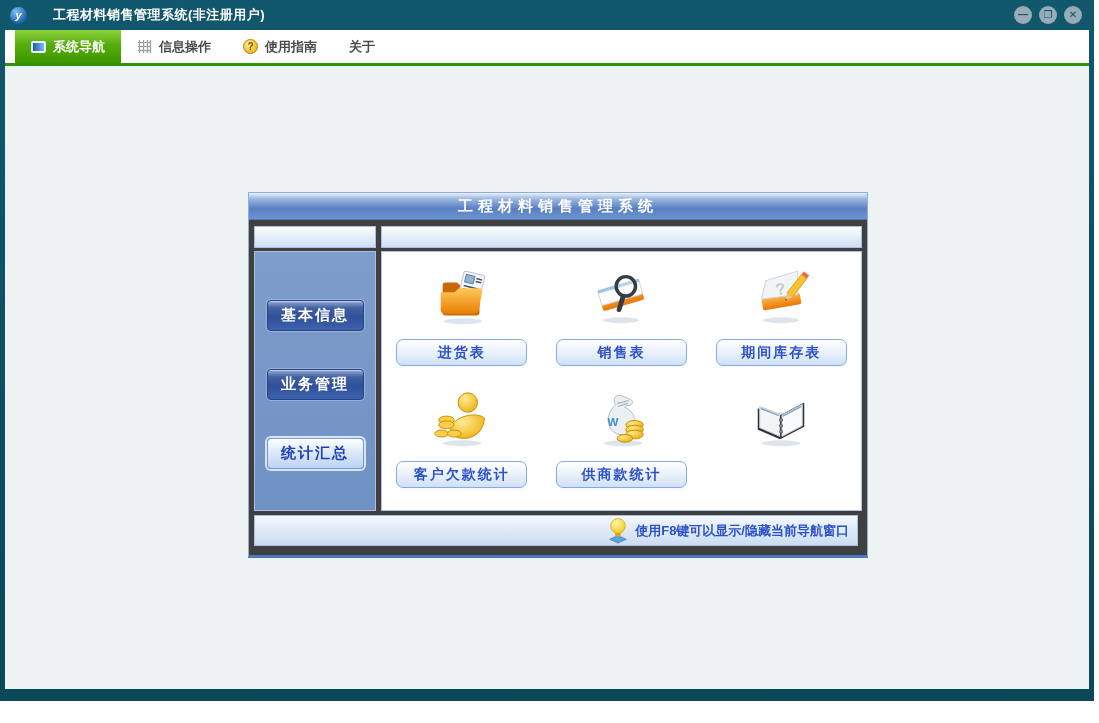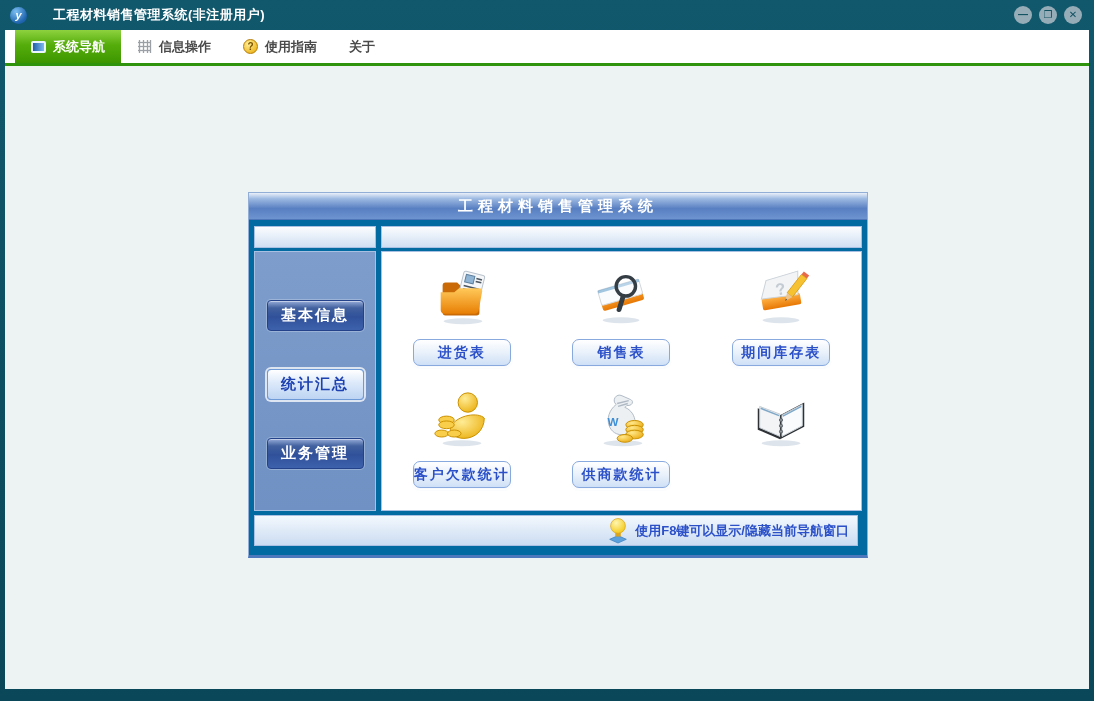--- a/index.html
+++ b/index.html
@@ -35,21 +35,21 @@
     border:2px solid #eaf5ff; }
   .coin { width:15px; height:15px; border-radius:50%;
     background:radial-gradient(circle at 35% 30%,#ffef9a,#e8a800);
     border:1px solid #b87c00; color:#7a5200; font-size:10px; font-weight:bold;
     display:flex; align-items:center; justify-content:center; }
 
   .content { position:relative; height:calc(100% - 39px); }
 
   
   .panel { position:absolute; left:243px; top:126px; width:620px; height:366px;
-    background:#0369a1; border:1px solid #92AED6; border-bottom:3px solid #4E78BC; }
+    background:#404040; border:1px solid #92AED6; border-bottom:3px solid #4E78BC; }
   .panel-header { height:27px; display:flex; align-items:center; justify-content:center;
     background:linear-gradient(180deg,#E9F0F9 0%,#9DB9E2 22%,#587FC2 60%,#6E94D0 100%);
     border-bottom:1px solid #4F76B8;
     color:#ffffff; font-weight:bold; font-size:15px; letter-spacing:5px; }
   .panel-body { position:absolute; top:33px; left:5px; right:5px; bottom:44px;
     display:flex; gap:5px; }
 
   .subheader { height:22px; flex:0 0 auto;
     background:linear-gradient(180deg,#FBFDFE,#CFDFF3);
     border:1px solid #A9C0E2; }
@@ -68,21 +68,21 @@
   .side-btn.light { color:#1D41B0; border:1px solid #6F9AD8;
     background:linear-gradient(180deg,#FFFFFF,#DCE9FA 45%,#BDD4F2);
     box-shadow:0 0 0 2px rgba(255,255,255,.75); }
 
   .main { flex:1; display:flex; flex-direction:column; }
   .main-body { flex:1; margin-top:3px; background:#ffffff; border:1px solid #A9C0E2;
     display:grid; grid-template-columns:repeat(3,1fr); grid-template-rows:1fr 1fr;
     padding-top:14px; }
   .cell { display:flex; flex-direction:column; align-items:center; }
   .cell .icon { width:66px; height:62px; margin-bottom:11px; }
-  .cell-btn { width:98px; height:27px; border-radius:7px; cursor:pointer;
+  .cell-btn { width:131px; height:27px; border-radius:7px; cursor:pointer;
     border:1px solid #88A9DE; color:#2B50C8; font-size:14px; font-weight:bold;
     letter-spacing:2px; display:flex; align-items:center; justify-content:center;
     background:linear-gradient(180deg,#FFFFFF,#E9F1FB 50%,#CFE0F6);
     box-shadow:0 0 0 2px rgba(255,255,255,.85), 0 1px 2px rgba(120,150,200,.45); }
 
   .panel-footer { position:absolute; left:5px; right:9px; bottom:9px; height:31px;
     background:linear-gradient(180deg,#F3F8FD,#CBDCF2); border:1px solid #A9C0E2;
     display:flex; align-items:center; justify-content:flex-end; gap:5px;
     padding-right:8px; color:#2B50C8; font-size:13px; font-weight:bold; }
   .bulb { width:24px; height:28px; flex:0 0 auto; }
@@ -139,22 +139,22 @@
         <div class="panel-header">
           <span>工程材料销售管理系统</span>
         </div>
 
         <div class="panel-body">
 
           <div class="sidebar">
             <div class="subheader"></div>
             <div class="sidebar-body">
               <div class="side-btn dark">基本信息</div>
+              <div class="side-btn dark">业务管理</div>
               <div class="side-btn light">统计汇总</div>
-              <div class="side-btn dark">业务管理</div>
             </div>
           </div>
 
           <div class="main">
             <div class="subheader"></div>
             <div class="main-body">
 
               <div class="cell">
                 <svg class="icon" viewBox="0 0 64 64">
                   <defs>

